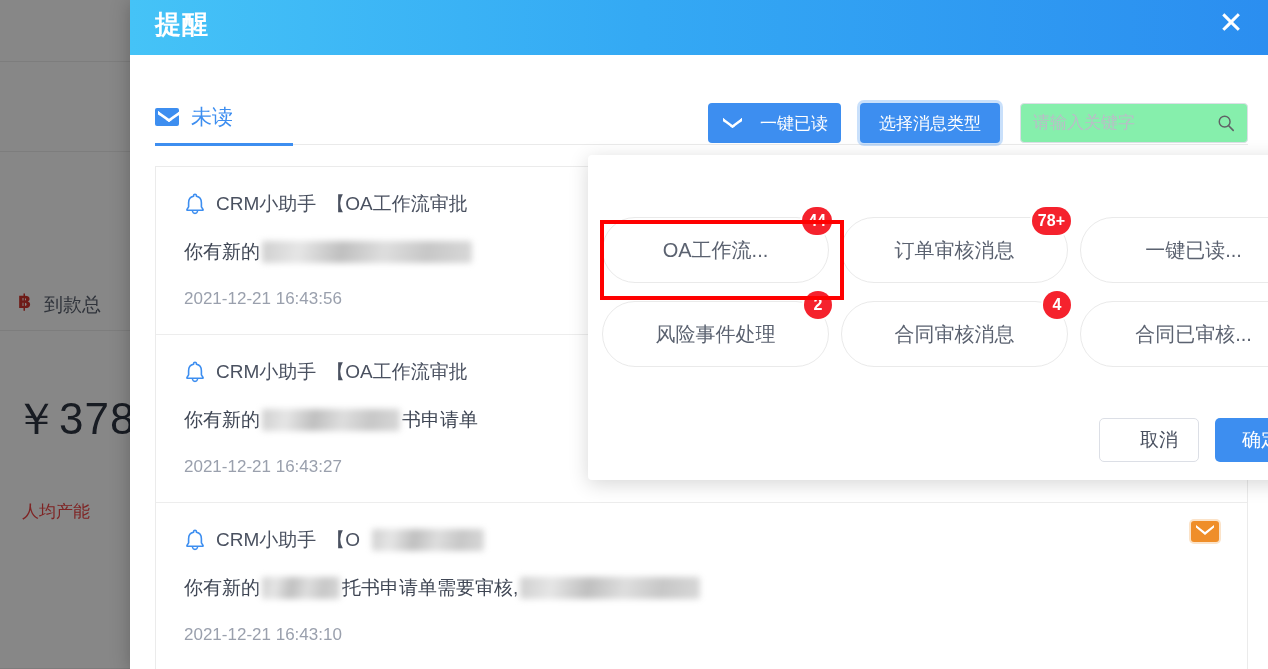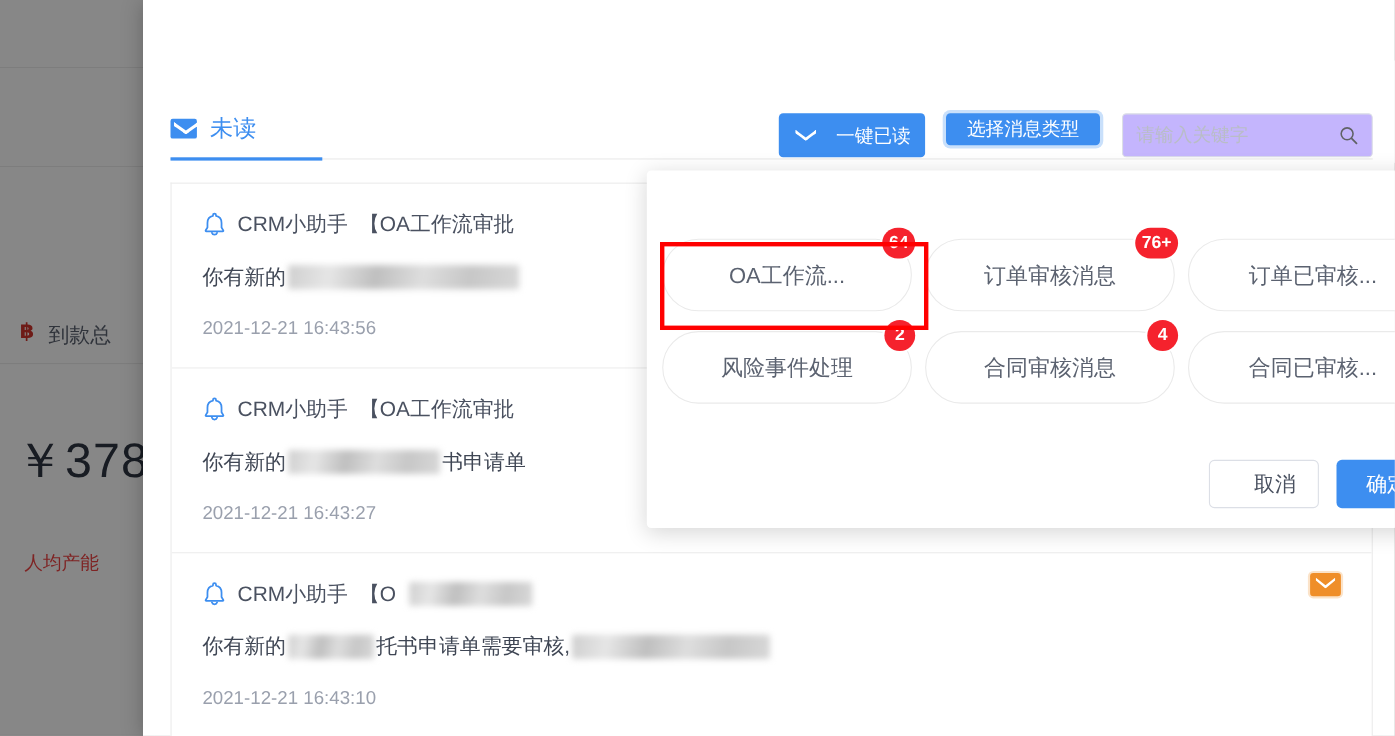--- a/index.html
+++ b/index.html
@@ -128,29 +128,29 @@
   }
   #btn-markall {
     left: 578px; width: 133px; height: 40px;
     background: #3d8ef0; color: #fff;
   }
   #btn-markall .env-icon { width: 19px; height: 14px; }
   #btn-markall .env-closed::after {
     left: 2px; top: 2px; width: 15px; height: 8px;
   }
   #btn-msgtype {
-    left: 730px; width: 140px; height: 29px;
+    left: 730px; width: 140px; height: 40px;
     background: #3d8ef0; color: #fff;
     box-shadow: 0 0 0 3px rgba(61,142,240,0.28);
   }
   #search-box {
     position: absolute; left: 890px; top: 48px;
     width: 228px; height: 40px;
     border: 1px solid #dcdfe6; border-radius: 4px;
-    background: #c4b5fd;
+    background: #86efac;
   }
   #search-input {
     position: absolute; left: 12px; top: 0; width: 180px; height: 38px;
     border: none; outline: none; background: transparent;
     font-size: 17px; color: #4a5160;
     font-family: "Liberation Sans", sans-serif;
   }
   #search-input::placeholder { color: #b9bdc7; }
   #search-icon {
     position: absolute; right: 12px; top: 10px;
@@ -263,20 +263,24 @@
   <div class="bg-stat-label" style="left:44px;">到款总</div>
   <div class="bg-divider" style="top:330px;"></div>
   <div class="bg-amount">￥378</div>
   <div class="bg-subtitle">人均产能</div>
 </div>
 
 <div id="dim-overlay"></div>
 
 <div id="modal">
 
+  <div id="modal-header">
+    <div id="modal-title">提醒</div>
+    <div id="modal-close">✕</div>
+  </div>
 
   <div id="toolbar">
 
     <div class="tab" id="tab-unread">
       <span class="env-icon env-closed"></span>
       <span>未读</span>
     </div>
 
 
     <div id="toolbar-baseline"></div>
@@ -355,28 +359,28 @@
       <div class="msg-mail-icon"></div>
     </div>
 
   </div>
 
   <div id="type-popup">
 
     <div id="type-grid">
       <div class="type-option">
         <span>OA工作流...</span>
-        <span class="type-badge">64</span>
+        <span class="type-badge">44</span>
       </div>
       <div class="type-option">
         <span>订单审核消息</span>
-        <span class="type-badge">76+</span>
-      </div>
-      <div class="type-option">
-        <span>订单已审核...</span>
+        <span class="type-badge">78+</span>
+      </div>
+      <div class="type-option">
+        <span>一键已读...</span>
 
       </div>
       <div class="type-option">
         <span>风险事件处理</span>
         <span class="type-badge">2</span>
       </div>
       <div class="type-option">
         <span>合同审核消息</span>
         <span class="type-badge">4</span>
       </div>

